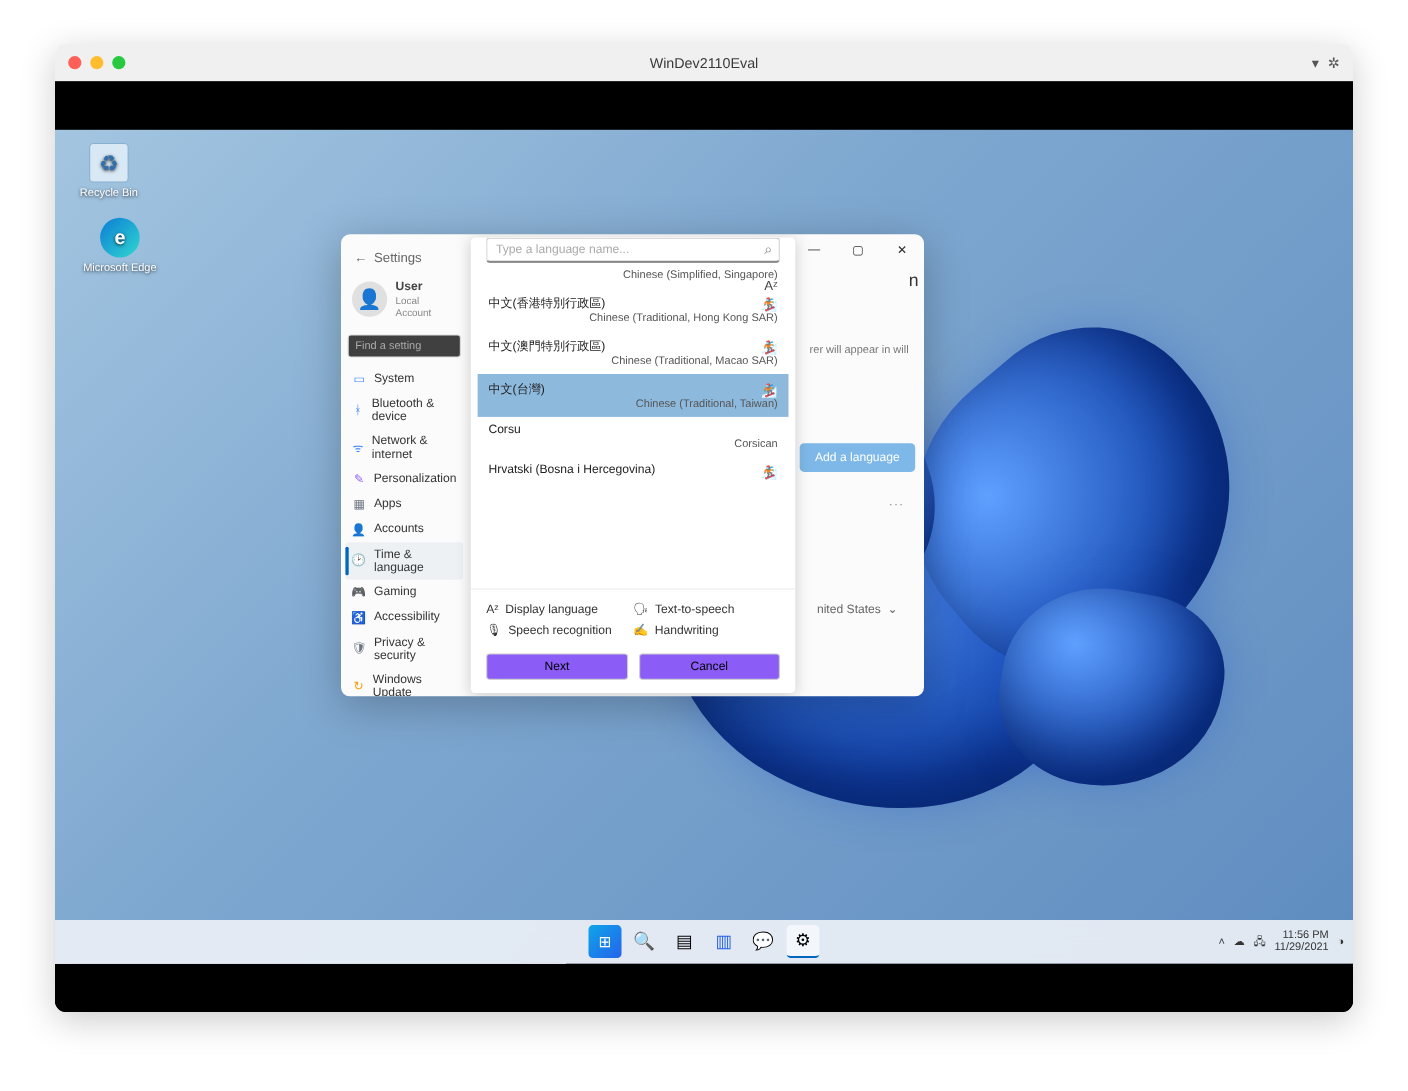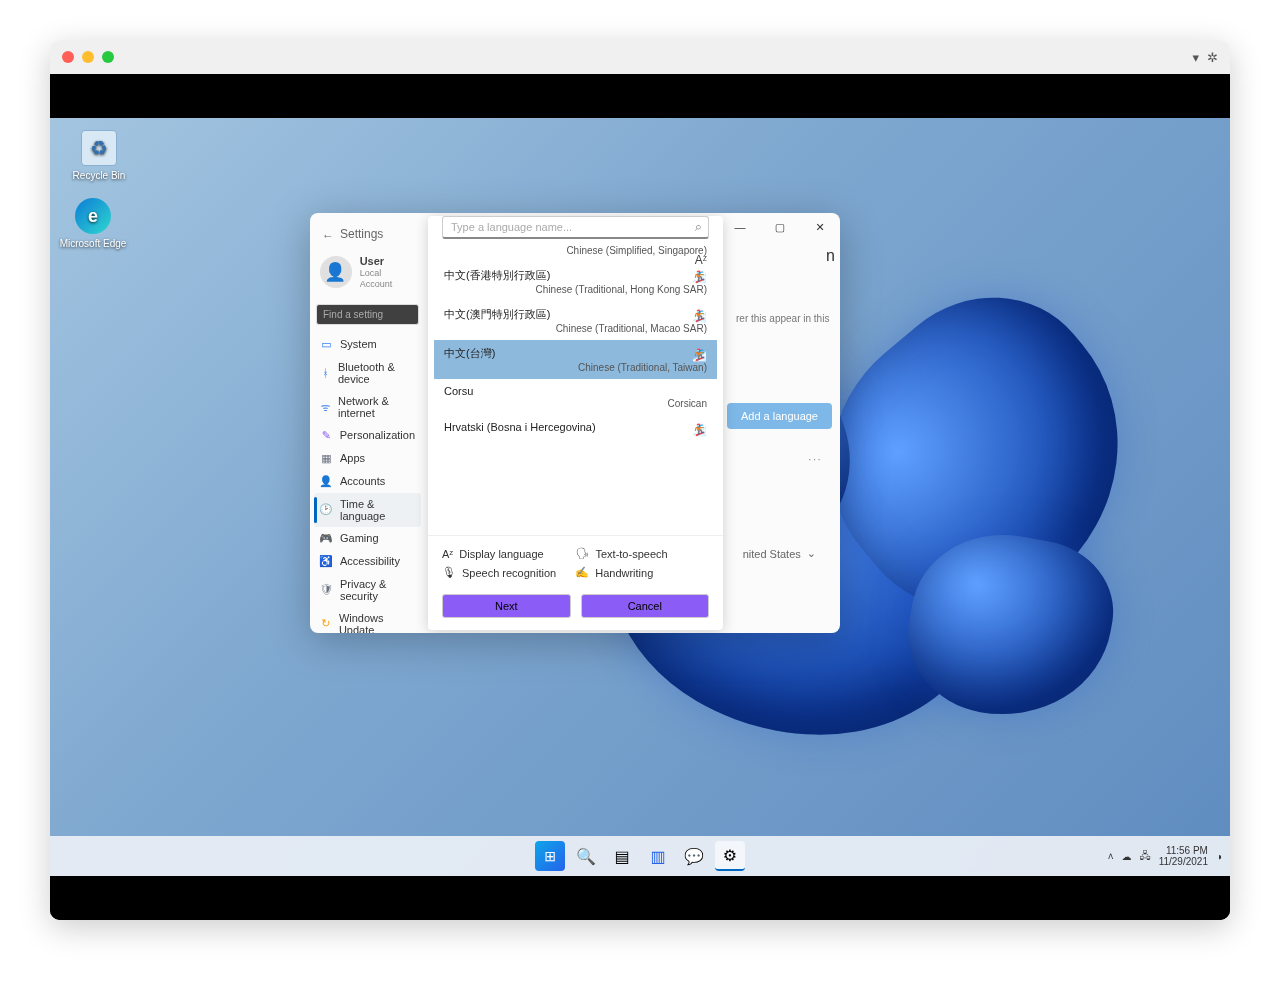--- a/index.html
+++ b/index.html
@@ -93,20 +93,21 @@
 </head>
 <body>
 
 <div class="mac-window">
   <div class="mac-titlebar">
     <div class="traffic-lights">
       <div class="tl red"></div>
       <div class="tl yellow"></div>
       <div class="tl green"></div>
     </div>
+    <div class="mac-title">WinDev2110Eval</div>
     <div class="mac-right">
       <span>▾</span>
       <span>✲</span>
     </div>
   </div>
   <div class="vm-wrap">
     <div class="blackbar-top"></div>
     <div class="vm-screen">
 
       <div class="bloom">
@@ -114,21 +115,21 @@
           <div class="petal p2"></div>
           <div class="petal p3"></div>
           <div class="petal p4"></div>
       </div>
 
       <div class="desktop-icon recycle" style="left:14px; top:12px;">
         <div class="di-icon"></div>
         <div>Recycle Bin</div>
       </div>
 
-      <div class="desktop-icon edge" style="left:8px; top:80px;">
+      <div class="desktop-icon edge" style="left:24px; top:80px;">
         <div class="di-icon"></div>
         <div>Microsoft Edge</div>
       </div>
 
       <div class="settings-window">
         <div class="win-controls">
           <div class="win-btn">—</div>
           <div class="win-btn">▢</div>
           <div class="win-btn">✕</div>
         </div>
@@ -186,21 +187,21 @@
                 <span class="sb-ic" style="color:#6b7280">🛡</span>
                 <span>Privacy &amp; security</span>
               </div>
             <div class="sb-item">
                 <span class="sb-ic" style="color:#f59e0b">↻</span>
                 <span>Windows Update</span>
               </div>
           </div>
           <div class="settings-main">
             <span class="hdr-partial">n</span>
-            <span class="descr-partial">rer this appear in this</span>
+            <span class="descr-partial">rer will appear in will</span>
             <button class="add-lang-btn">Add a language</button>
             <div class="more-dots">···</div>
             <div class="country-partial">
               <span>nited States</span>
               <span>⌄</span>
             </div>
           </div>
         </div>
 
         <div class="lang-modal">

